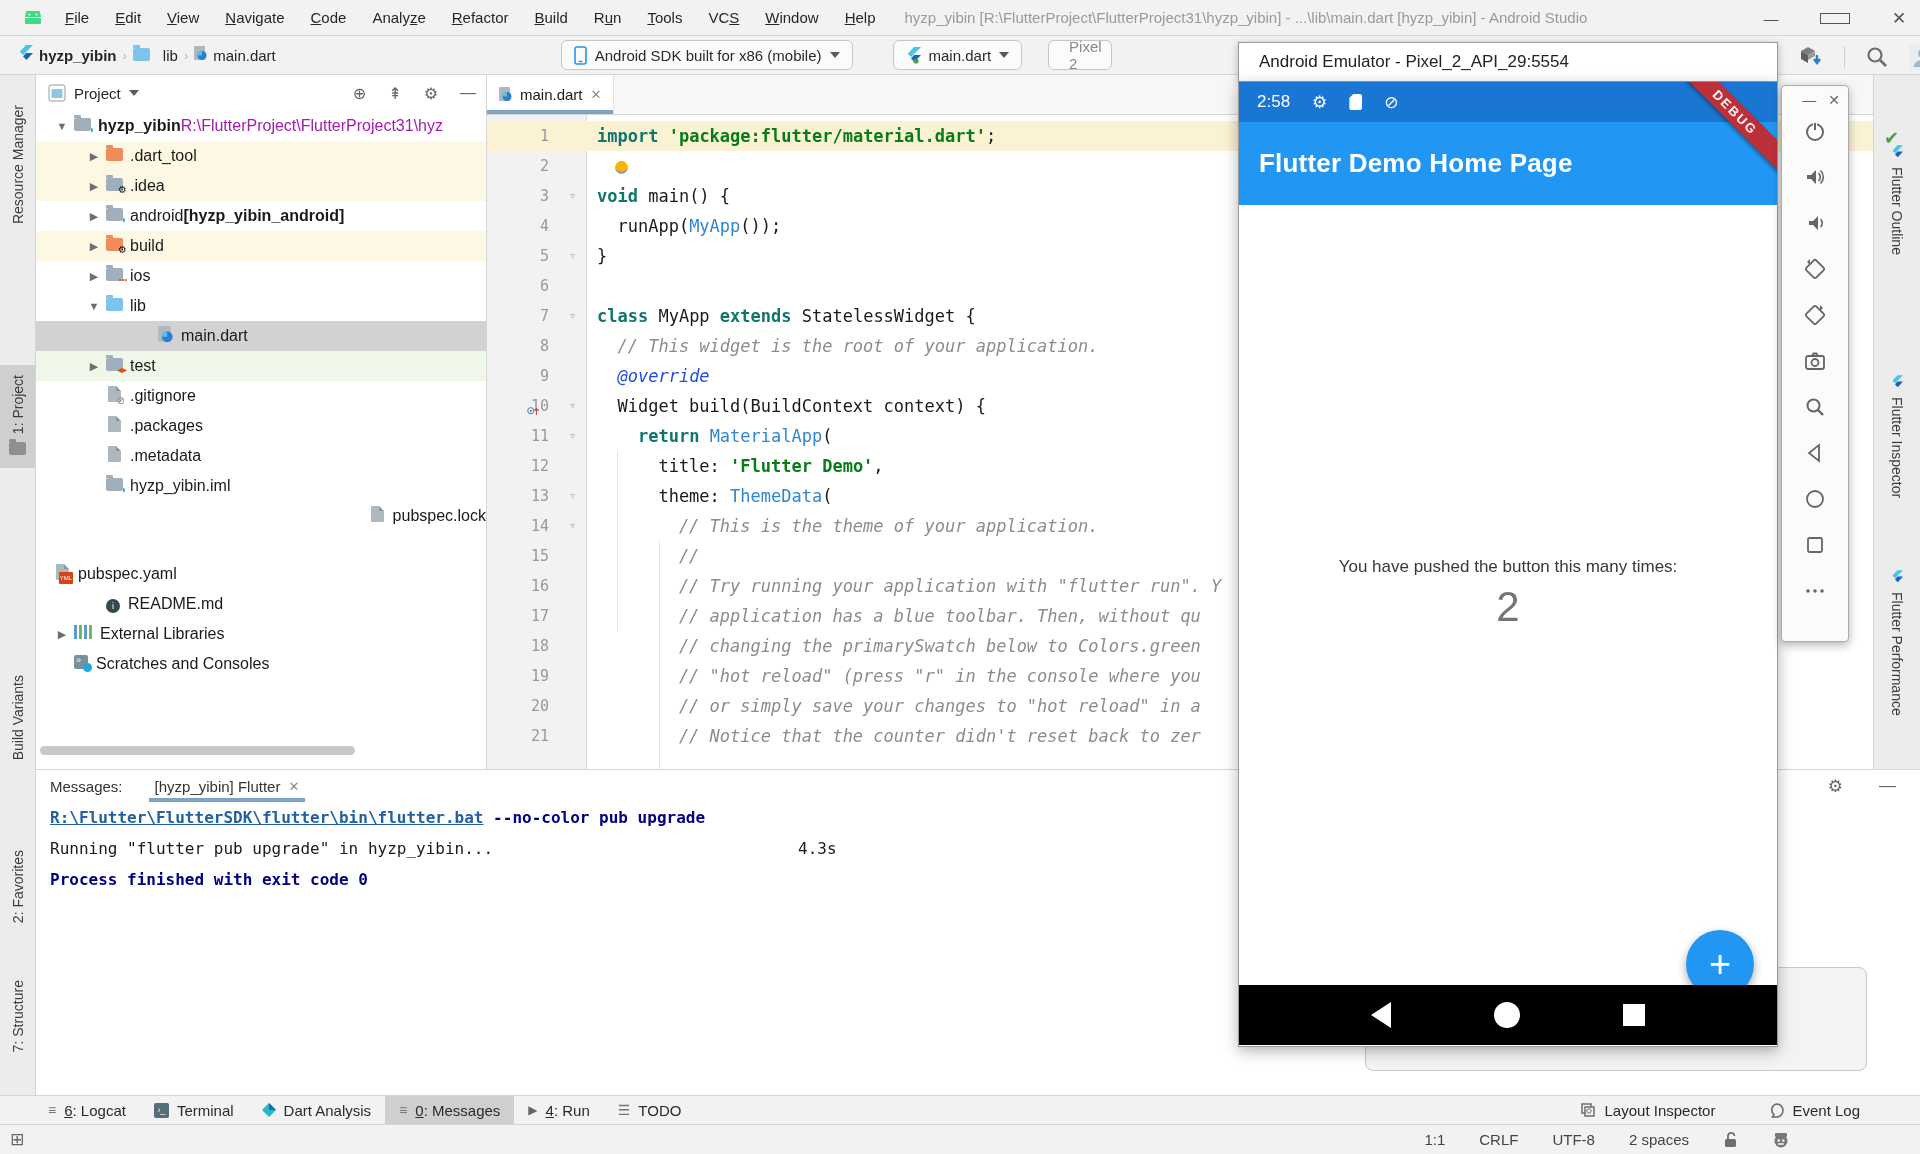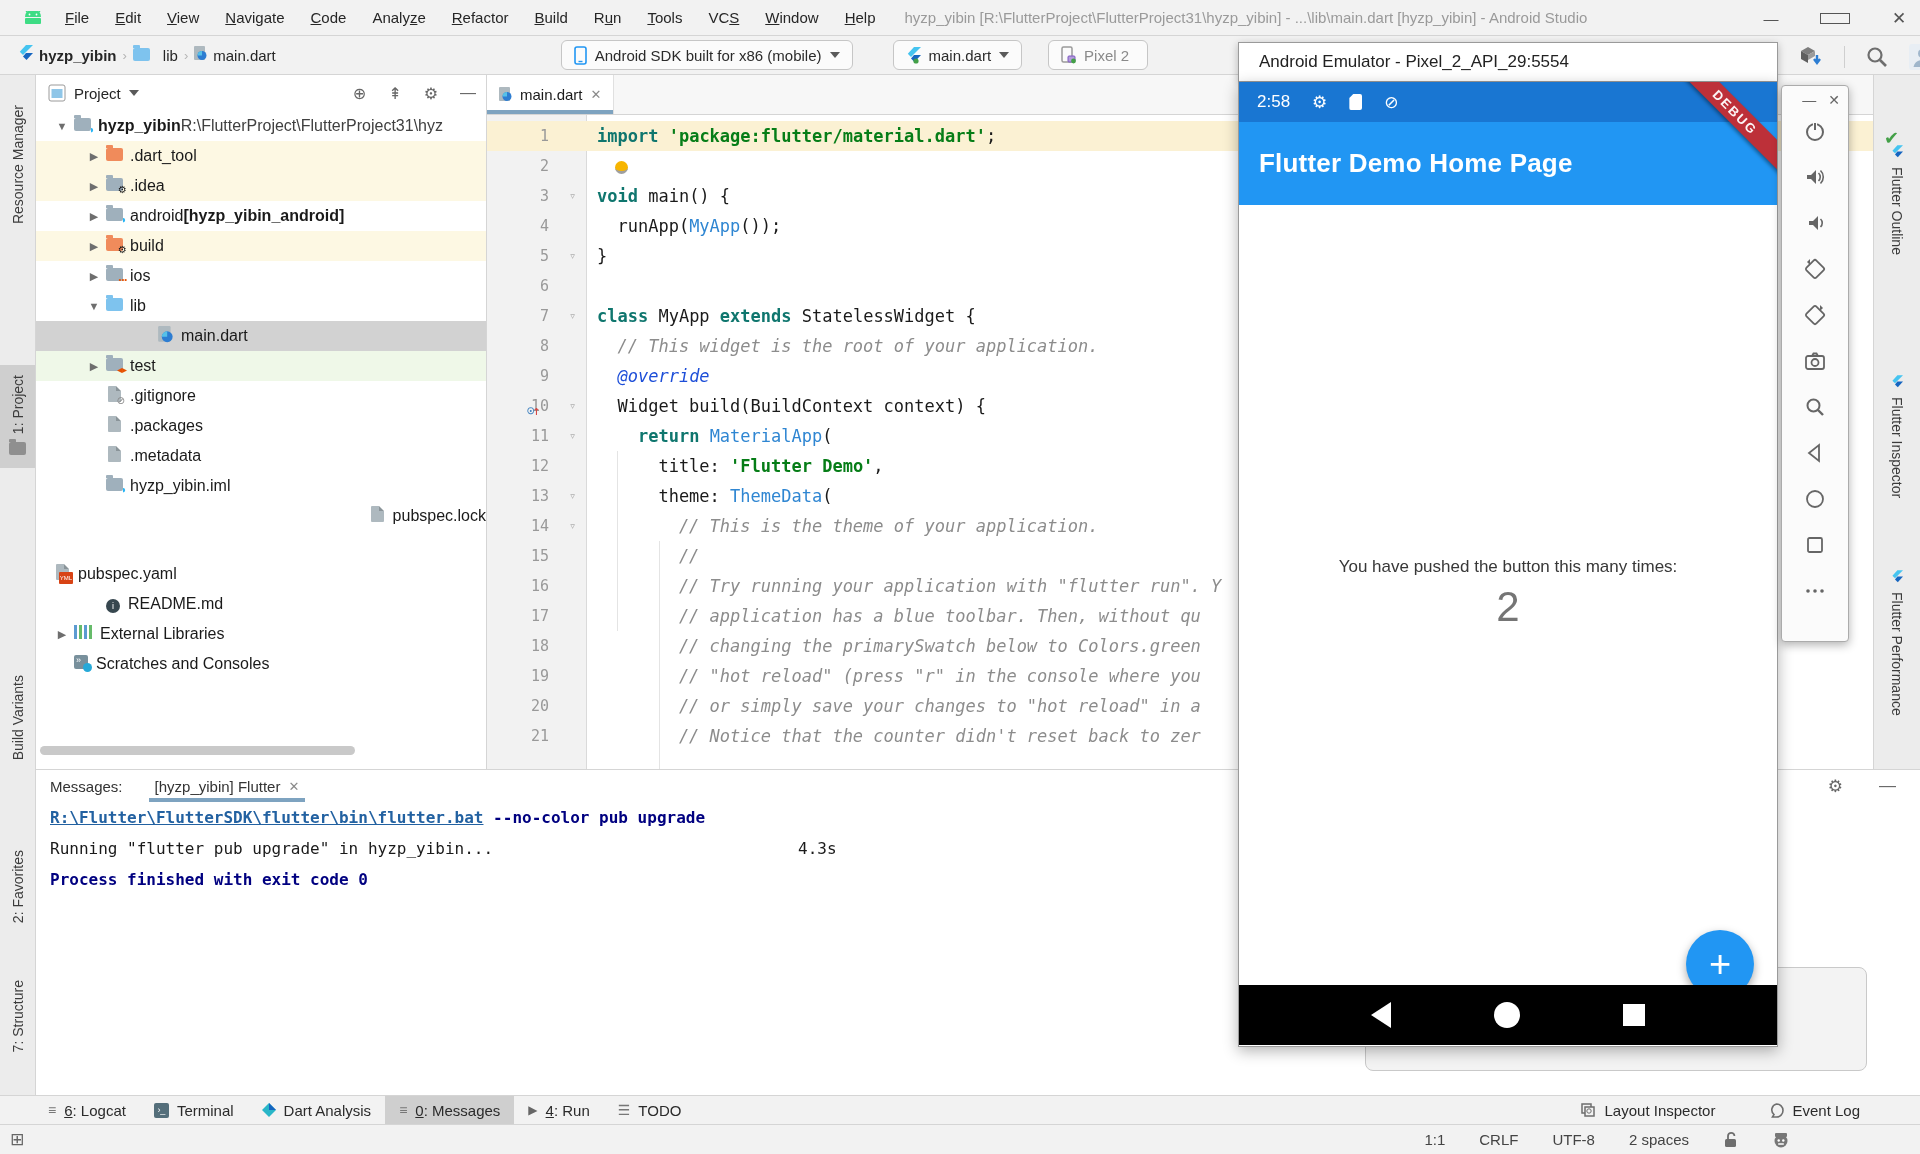--- a/index.html
+++ b/index.html
@@ -182,21 +182,21 @@
     </div>
     <div class="tb-btn" style="margin-left:40px">
       <svg width="15" height="17" viewBox="0 0 15 17">
           <polygon points="8,0 15,0 5,10 1.8,6.8" fill="#45C4F0"></polygon>
           <polygon points="8,8 15,8 8.5,15 5,11.5" fill="#1565C0"></polygon>
           <circle cx="10" cy="14" r="2.6" fill="#43A047"></circle>
         </svg>
       <span>main.dart</span>
       <span class="caret"></span>
     </div>
-    <div class="tb-btn" style="margin-left:26px; width:100px; overflow:hidden; color:#8a8a8a">
+    <div class="tb-btn" style="margin-left:26px; width:64px; overflow:hidden; color:#8a8a8a">
       <svg width="15" height="19" viewBox="0 0 15 19">
           <rect x="1" y="1" width="10" height="15" rx="1.5" fill="none" stroke="#9a9a9a" stroke-width="1.5"></rect>
           <rect x="7" y="10" width="7" height="6" rx="1" fill="#b39ddb" stroke="#7e57c2"></rect>
           <circle cx="12.5" cy="15" r="2.4" fill="#43A047"></circle>
         </svg>
       <span>Pixel 2</span>
     </div>
     <div class="abs" style="left:1798px; top:8px; display:flex; gap:20px; align-items:center">
       <svg width="26" height="24" viewBox="0 0 26 24">
           <path d="M3 6 10 2 17 6 10 10z" fill="#7d7d7d"></path>
@@ -281,21 +281,21 @@
         <span>⇞</span>
         <span>⚙</span>
         <span>—</span>
       </div>
     </div>
     <div id="tree">
         <div class="tree-row " style="padding-left: 20px;">
           <span class="arrow">▼</span>
           <span><span class="f-ic" style="background:#9FB0BC"><span class="badge" style="color:#29B6F6">◗</span></span></span>
           <span style="font-weight: bold;">hyzp_yibin</span>
-          <span style="color: #404040;"> R:\FlutterProject\FlutterProject31\hyz</span>
+          <span style="color: #a21caf;"> R:\FlutterProject\FlutterProject31\hyz</span>
         </div>
         <div class="tree-row bg-yellow" style="padding-left: 52px;">
           <span class="arrow">▶</span>
           <span><span class="f-ic" style="background:#F08B5B"></span></span>
           <span>.dart_tool</span>
         </div>
         <div class="tree-row bg-yellow" style="padding-left: 52px;">
           <span class="arrow">▶</span>
           <span><span class="f-ic" style="background:#9FB0BC"><span class="badge">⚙</span></span></span>
           <span>.idea</span>

